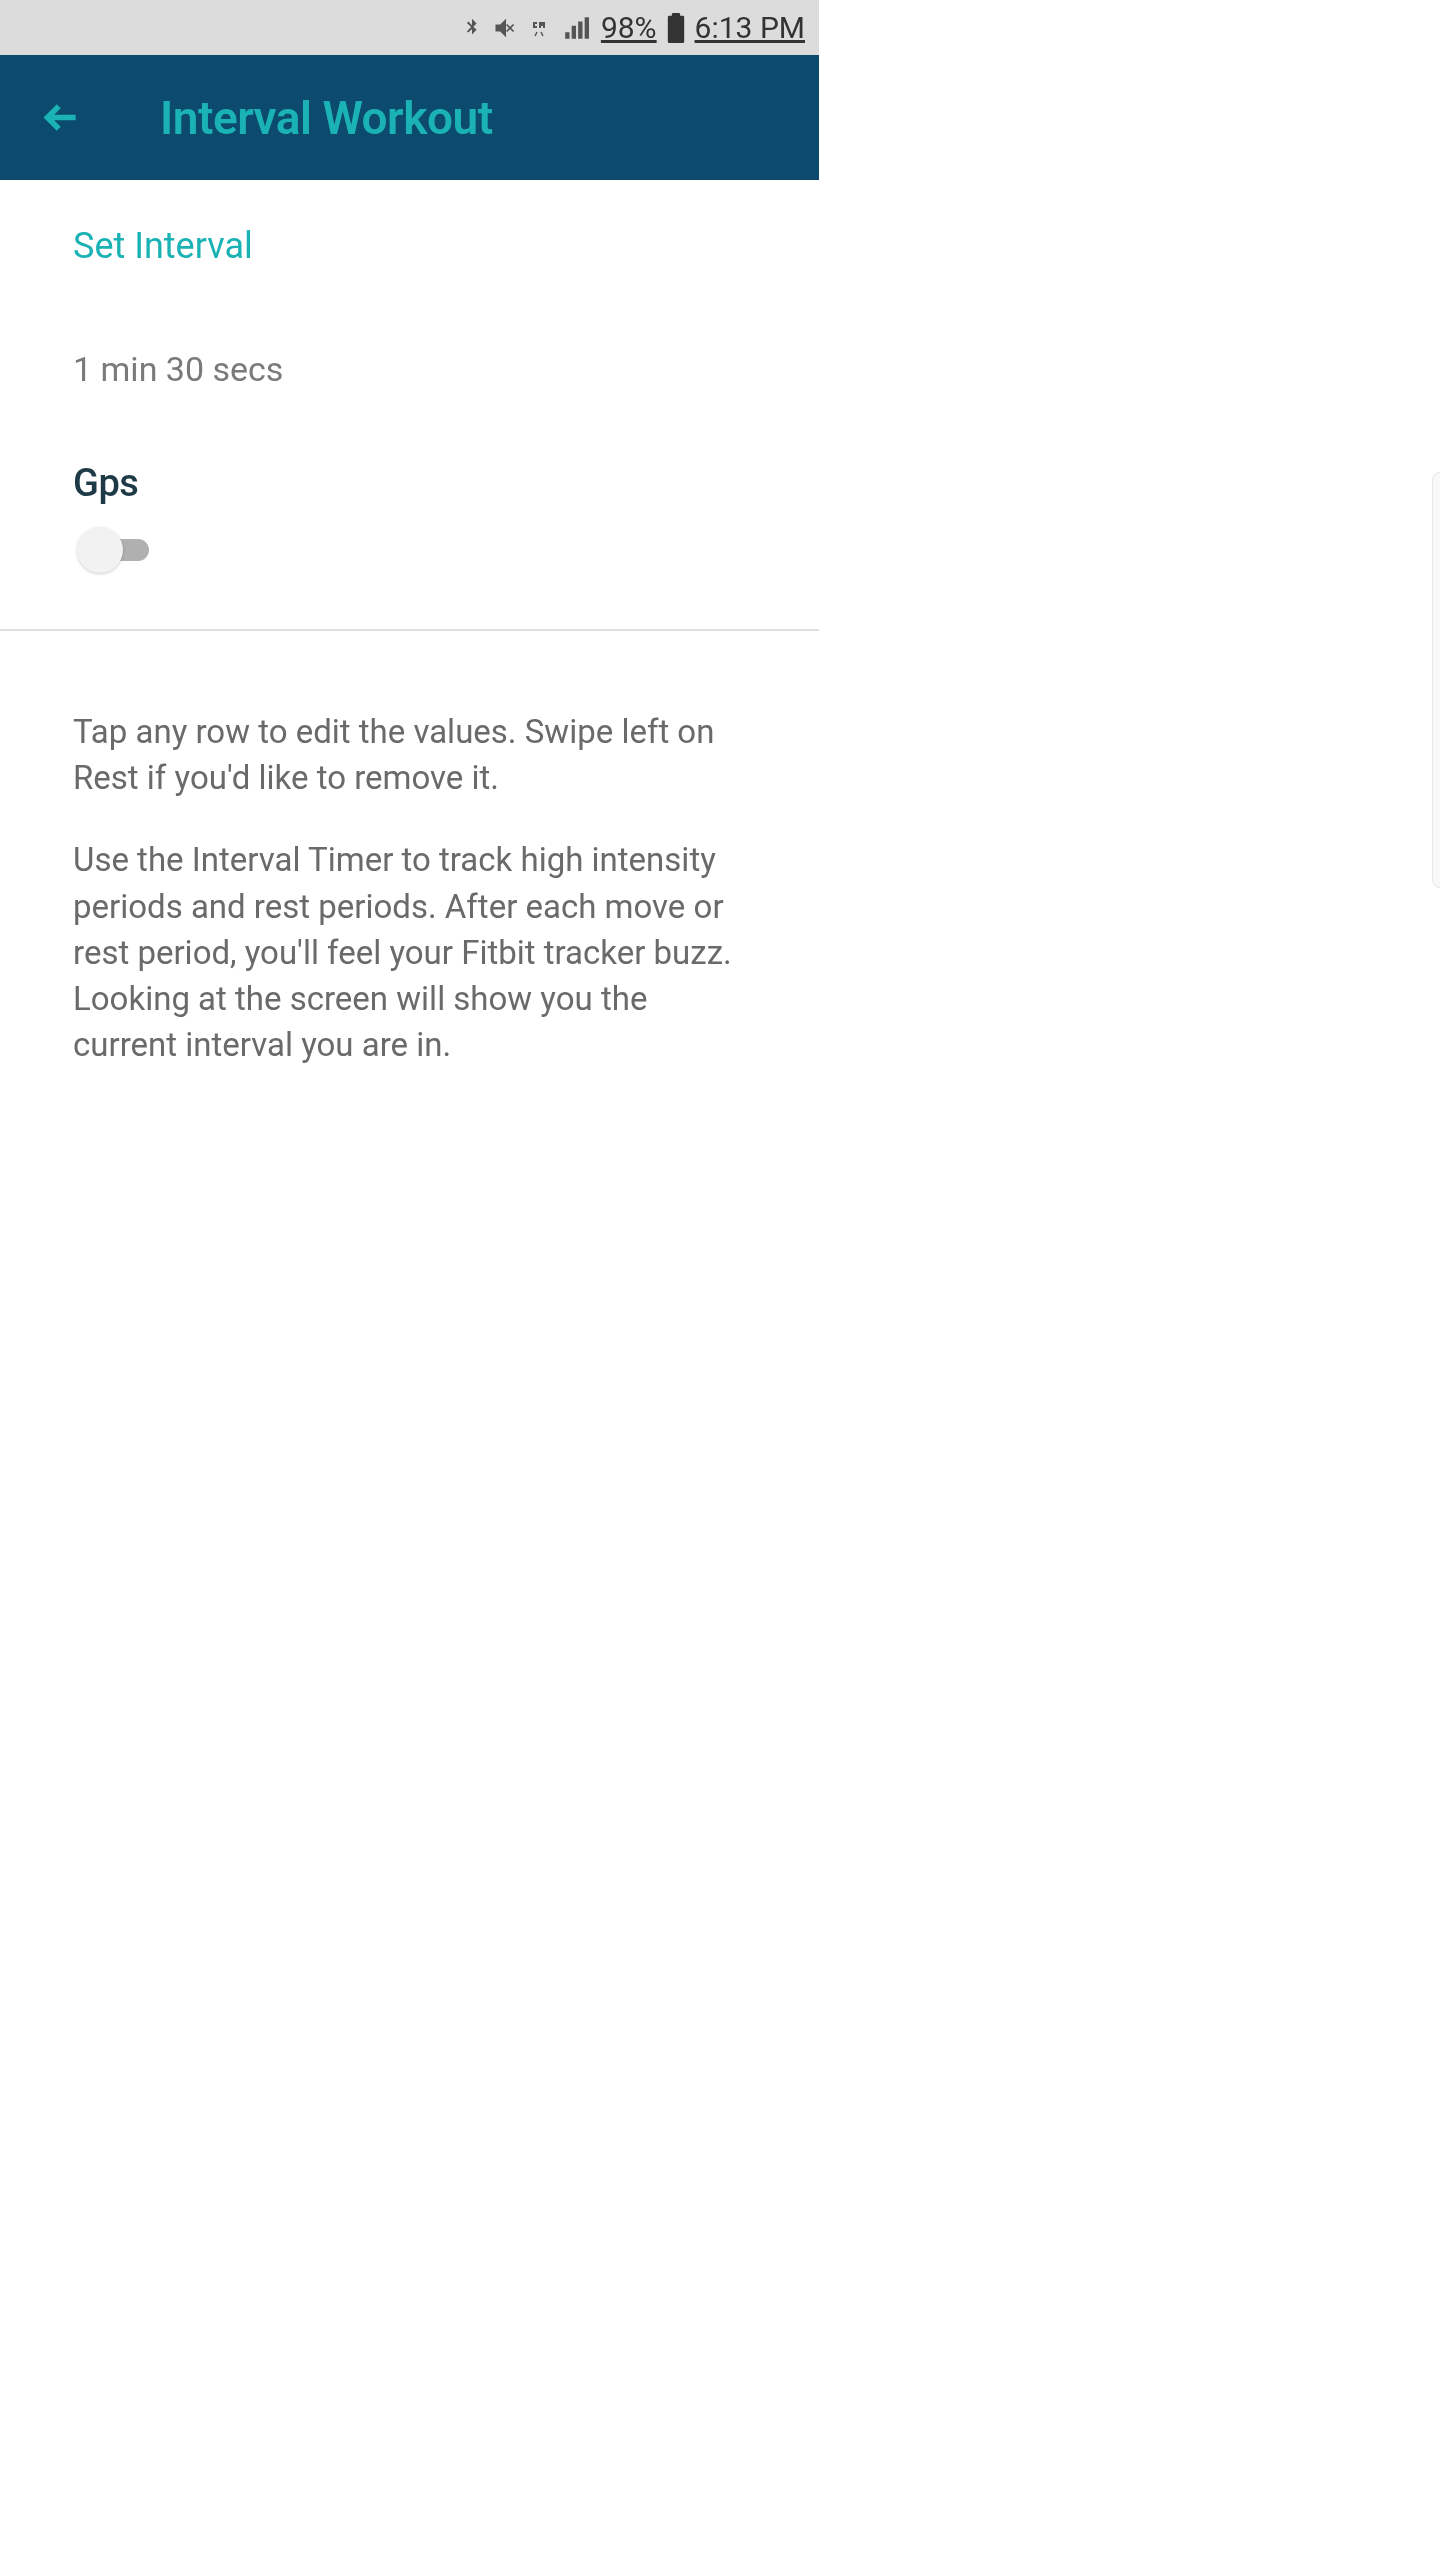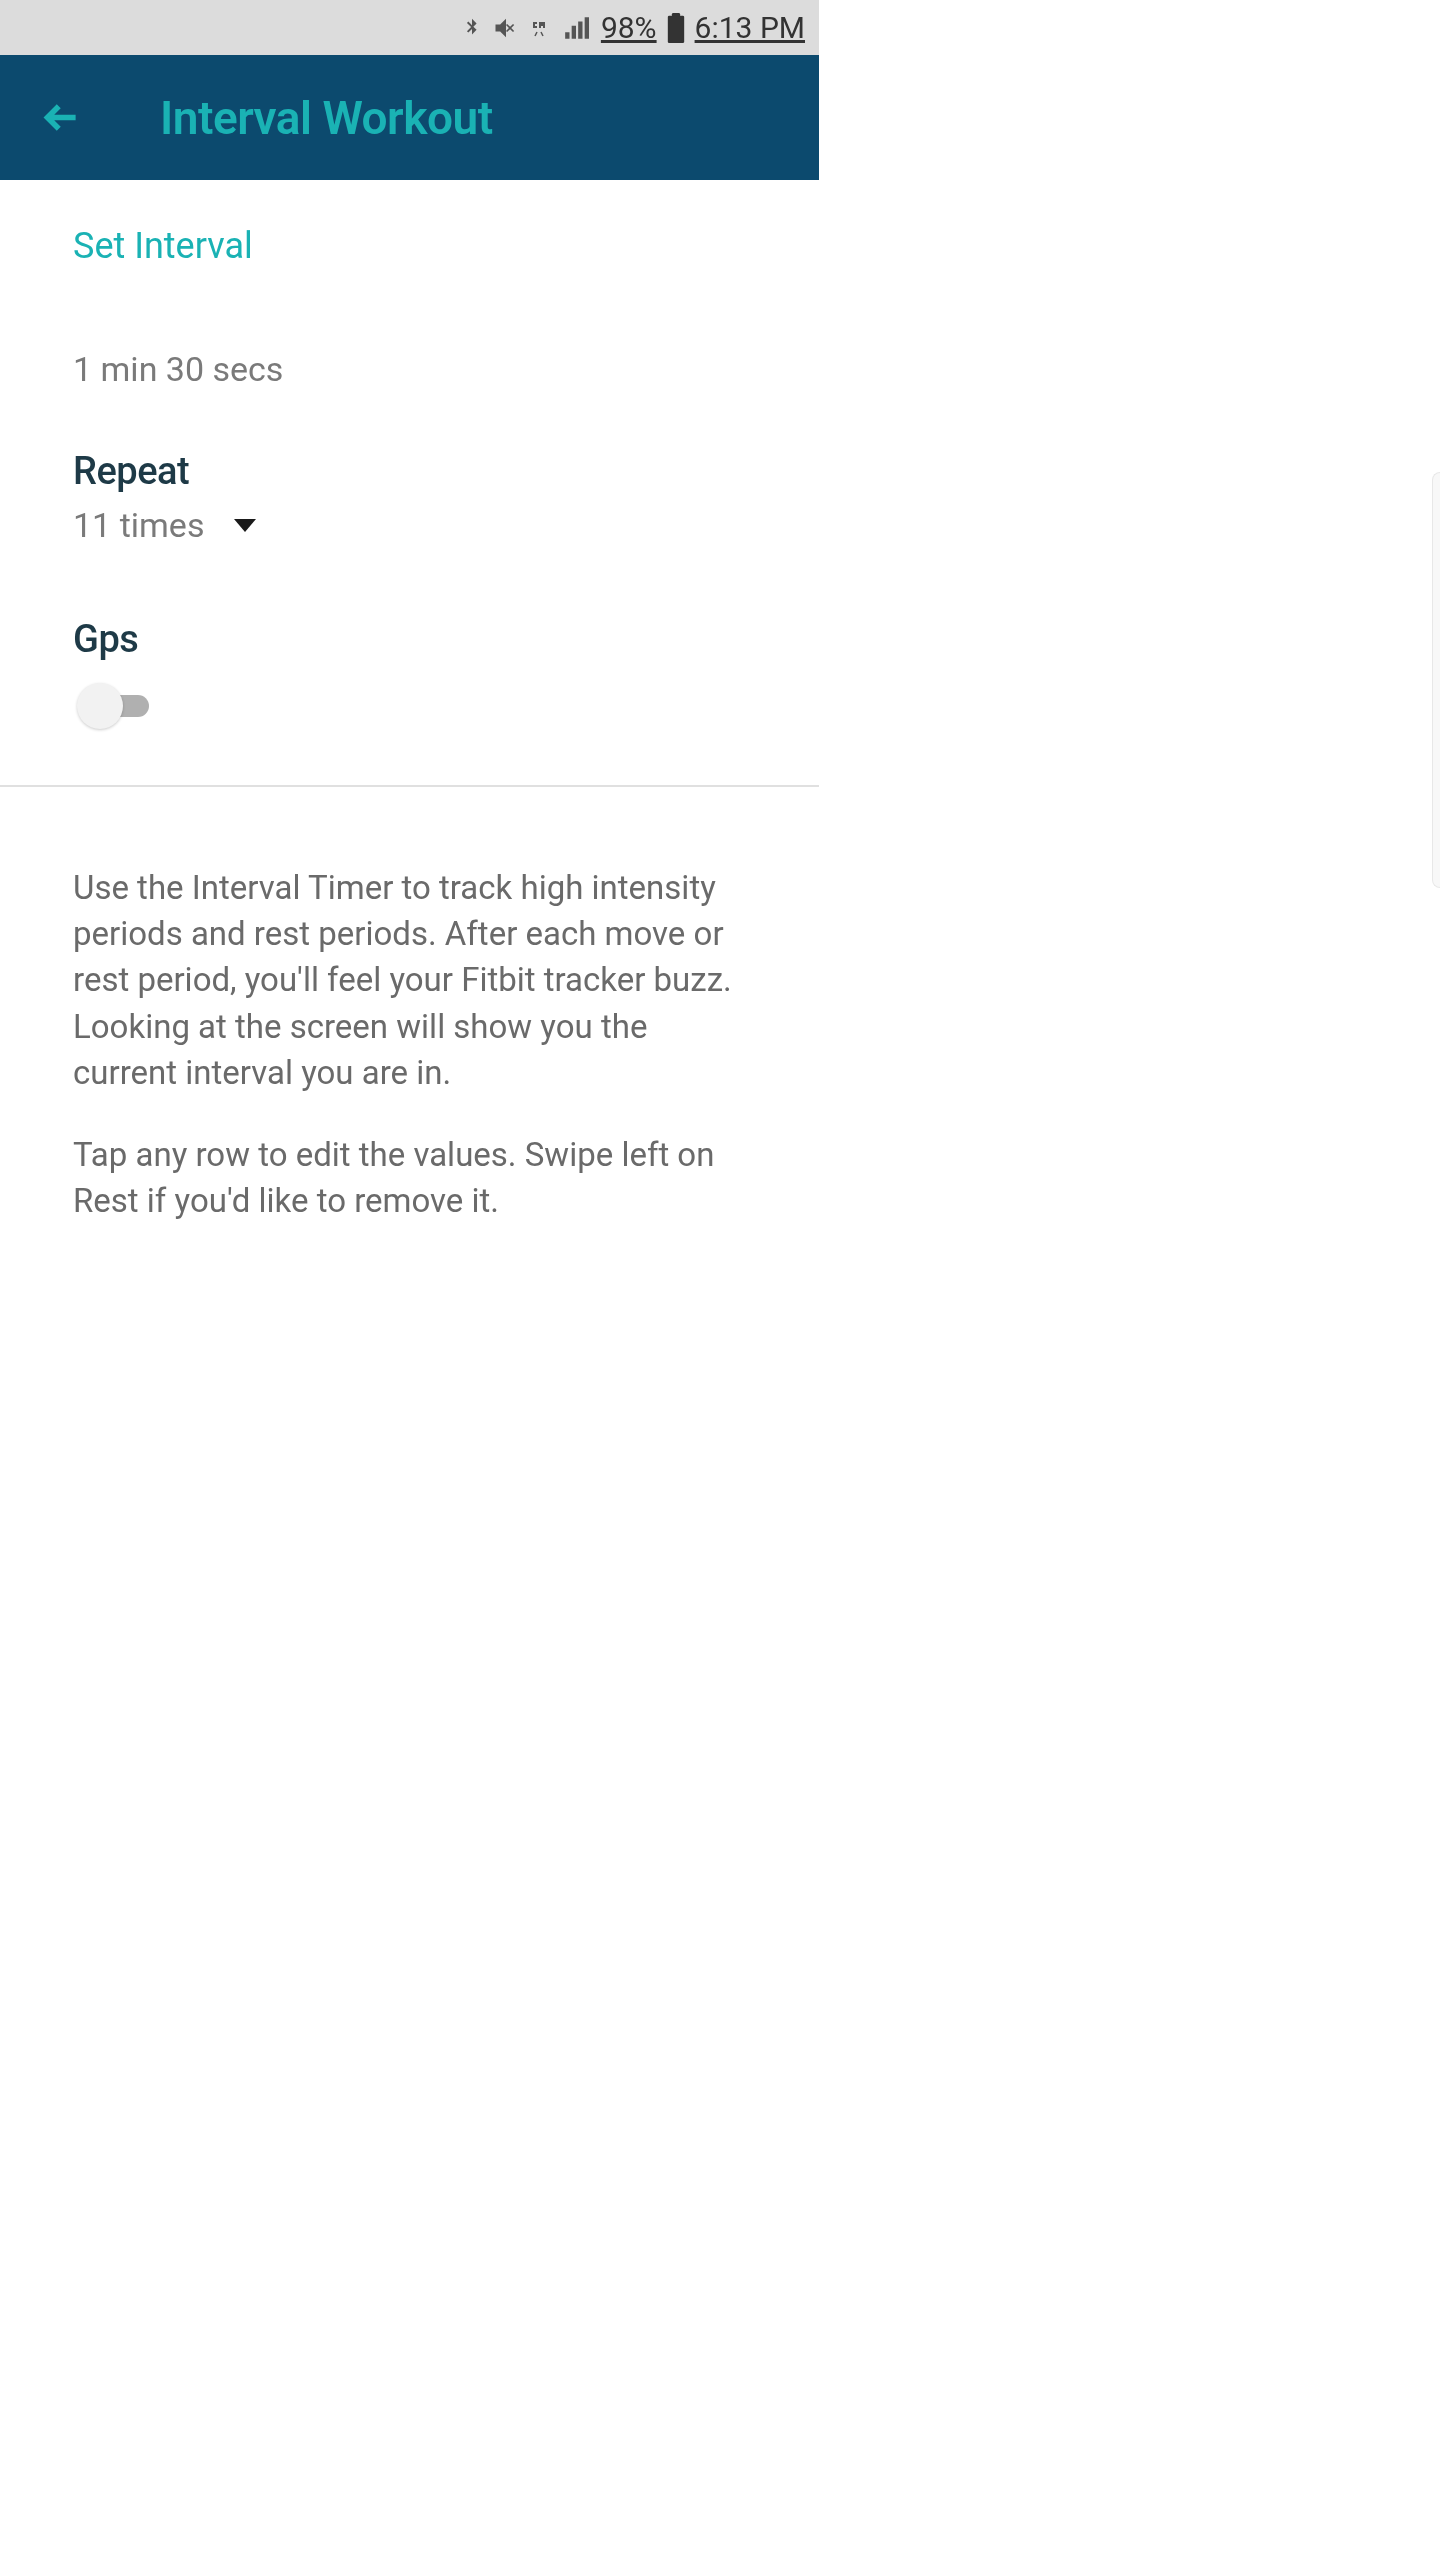--- a/index.html
+++ b/index.html
@@ -222,38 +222,31 @@
 
 <div class="content">
 
   <div class="section-header">Set Interval</div>
 
 
   <div class="setting-row">
     <div class="setting-value">1 min 30 secs</div>
   </div>
 
-  <div class="setting-row">
-    <div class="setting-label">Repeat</div>
-    <div class="repeat-value-row">
-      <div class="setting-value" style="margin-top:0">11 times</div>
-      <div class="dropdown-arrow"></div>
-    </div>
-  </div>
 
   <div class="setting-row gps-row">
     <div class="setting-label">Gps</div>
     <div class="toggle-switch">
       <div class="toggle-track"></div>
       <div class="toggle-thumb"></div>
     </div>
   </div>
 
   <div class="divider"></div>
 
   <div class="help-text">
+    <p>Tap any row to edit the values. Swipe left on Rest if you'd like to remove it.</p>
     <p>Use the Interval Timer to track high intensity periods and rest periods. After each move or rest period, you'll feel your Fitbit tracker buzz. Looking at the screen will show you the current interval you are in.</p>
-    <p>Tap any row to edit the values. Swipe left on Rest if you'd like to remove it.</p>
   </div>
 
 </div>
 
 <div class="scroll-indicator"></div>
 
 </body></html>

